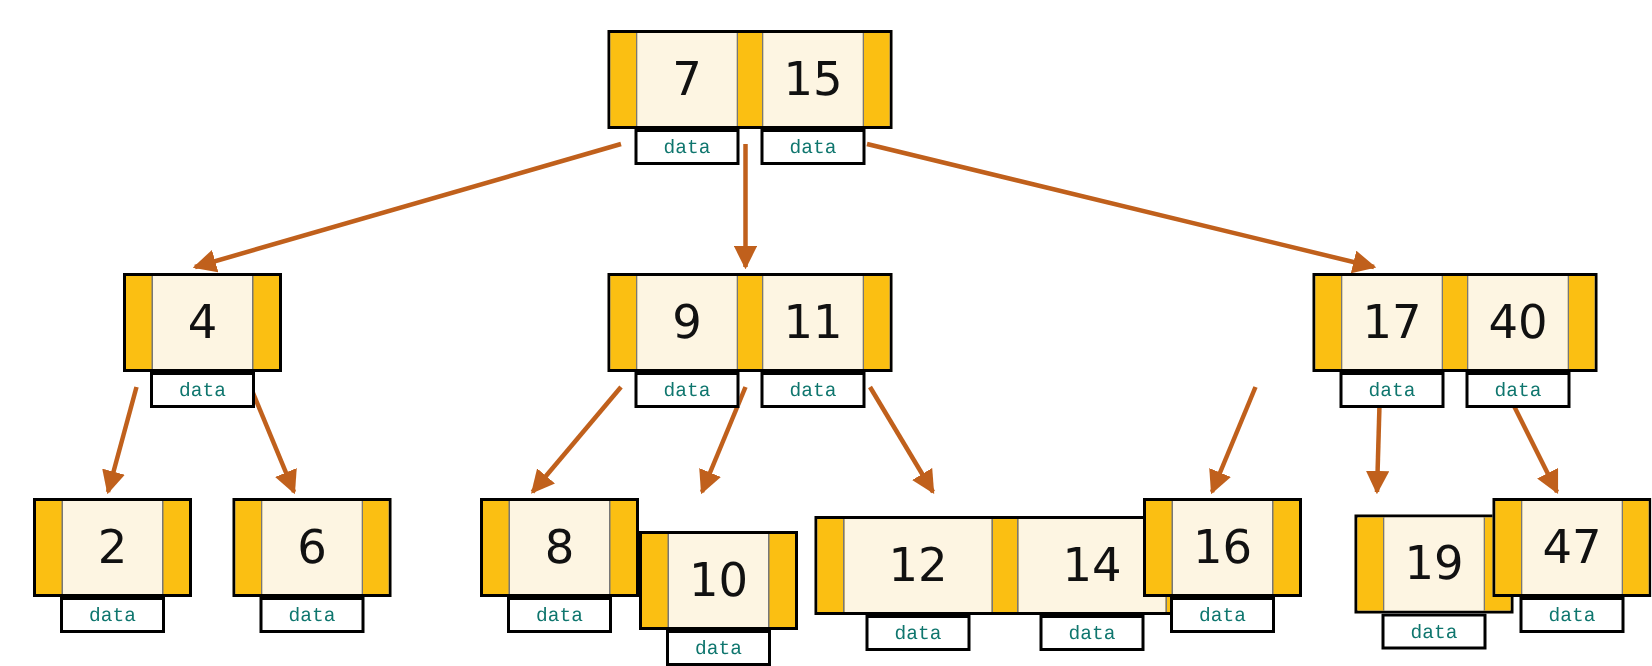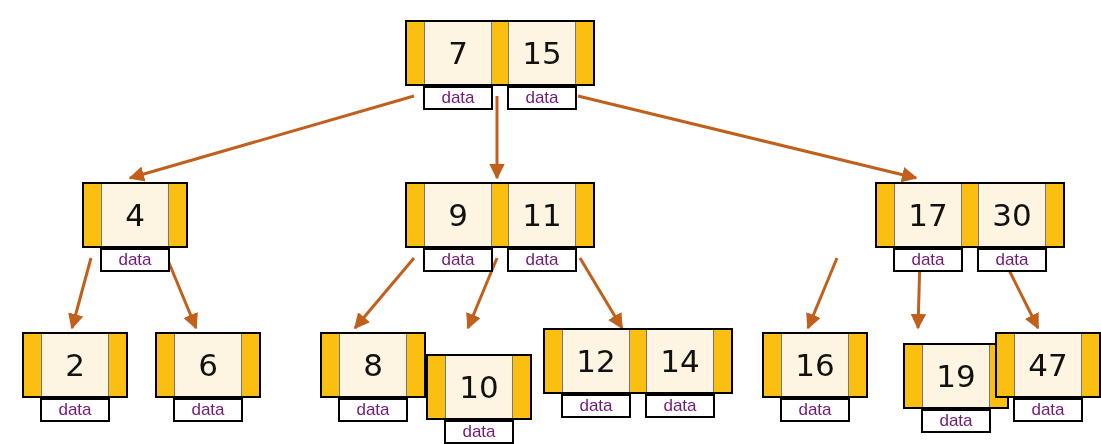--- a/index.html
+++ b/index.html
@@ -71,23 +71,23 @@
     width: 70px;
     height: 24px;
     box-sizing: border-box;
     border: 2px solid #000000;
     background: #ffffff;
     display: flex;
     align-items: center;
     justify-content: center;
   }
   .databox span {
-    font-size: 17px;
-    color: #701a75;
-    font-family: Liberation Sans, sans-serif;
+    font-size: 13px;
+    color: #0f766e;
+    font-family: Liberation Mono, monospace;
   }
 </style>
 </head>
 <body>
 
 <div id="canvas">
 
   <svg id="arrow-layer" viewBox="0 0 1101 444" width="1101" height="444">
     <defs>
       <marker id="ah" viewBox="0 0 10 10" refX="9" refY="5" markerWidth="5.2" markerHeight="5.2" orient="auto-start-reverse">
@@ -157,21 +157,21 @@
       <div class="node" style="left: 875px; top: 182px;">
         <div class="ptr"></div>
         <div class="keycell">
           <span class="keynum">17</span>
           <div class="databox">
             <span>data</span>
           </div>
         </div>
         <div class="ptr mid"></div>
         <div class="keycell">
-          <span class="keynum">30</span>
+          <span class="keynum">40</span>
           <div class="databox">
             <span>data</span>
           </div>
         </div>
         <div class="ptr last"></div>
       </div>
       <div class="node" style="left: 22px; top: 332px;">
         <div class="ptr"></div>
         <div class="keycell">
           <span class="keynum">2</span>
@@ -204,21 +204,21 @@
       <div class="node" style="left: 426px; top: 332px; margin-top: 22px;">
         <div class="ptr"></div>
         <div class="keycell">
           <span class="keynum">10</span>
           <div class="databox">
             <span>data</span>
           </div>
         </div>
         <div class="ptr last"></div>
       </div>
-      <div class="node" style="left: 543px; top: 328px;">
+      <div class="node" style="left: 543px; top: 344px; gap: 16px;">
         <div class="ptr"></div>
         <div class="keycell">
           <span class="keynum">12</span>
           <div class="databox">
             <span>data</span>
           </div>
         </div>
         <div class="ptr mid"></div>
         <div class="keycell">
           <span class="keynum">14</span>

